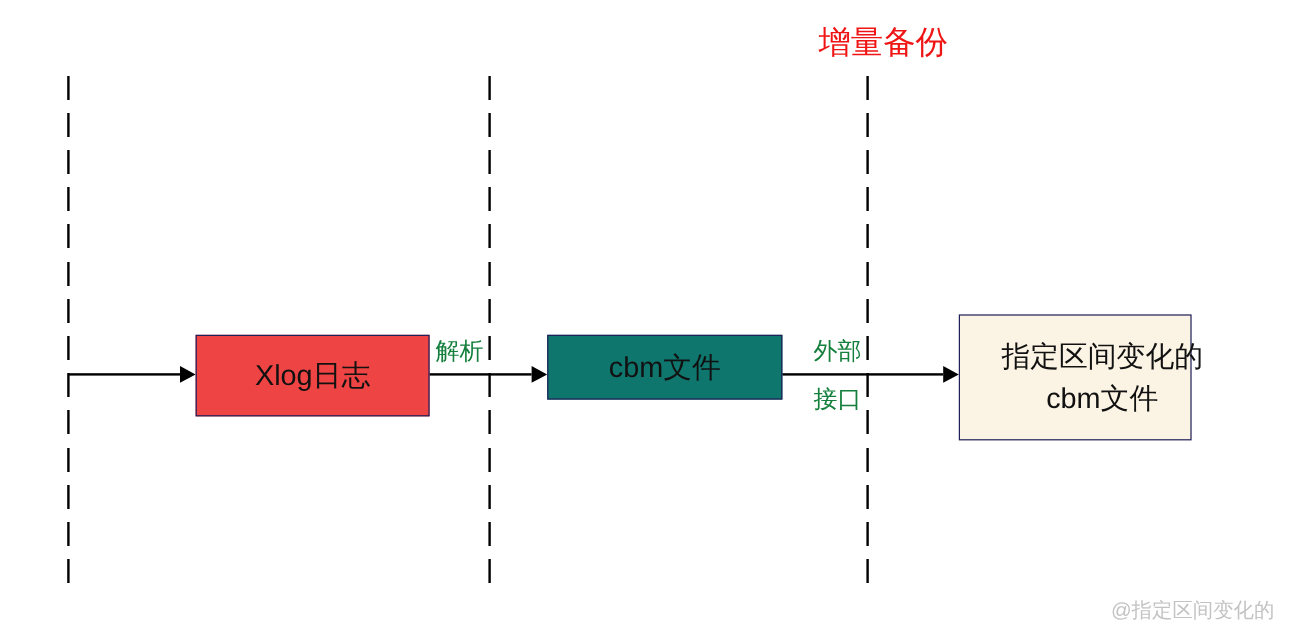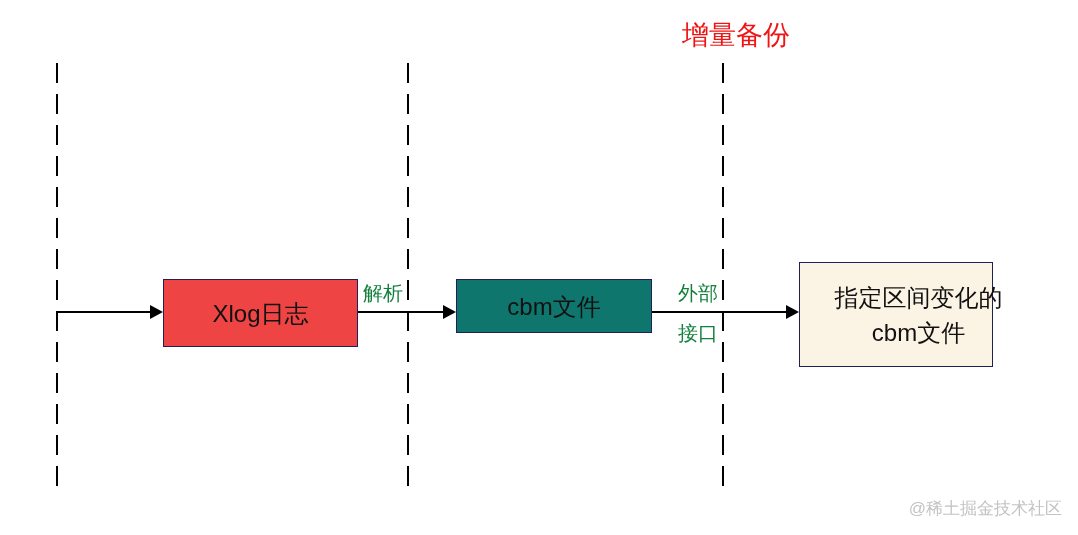--- a/index.html
+++ b/index.html
@@ -64,15 +64,15 @@
 
   <div class="arrow-line" style="left:358px;width:85px;"></div>
   <div class="arrow-head" style="left:443px;"></div>
   <div class="edge-label" style="left:363px;top:278px;">解析</div>
 
   <div class="arrow-line" style="left:652px;width:134px;"></div>
   <div class="arrow-head" style="left:786px;"></div>
   <div class="edge-label" style="left:678px;top:318px;">接口</div>
   <div class="edge-label" style="left:678px;top:278px;">外部</div>
 
-  <div class="watermark">@稀土掘金技术社区</div>
+  <div class="watermark">@指定区间变化的</div>
 
 </div>
 
 </body></html>

